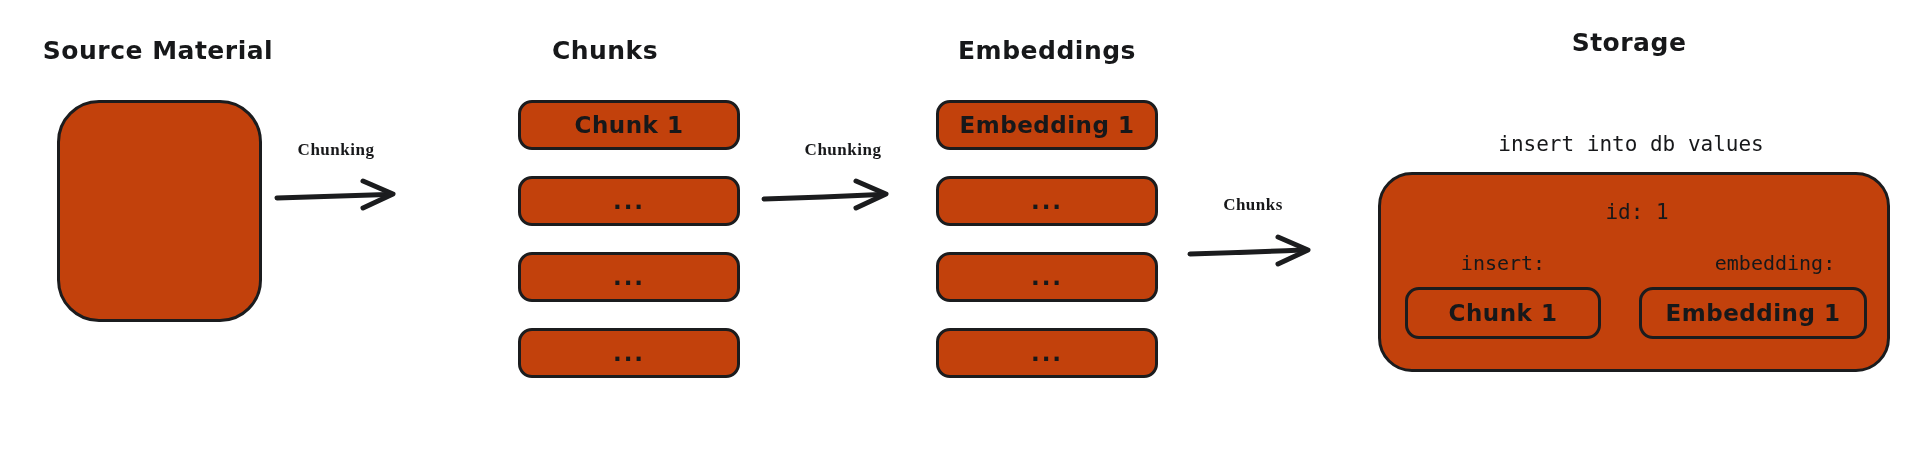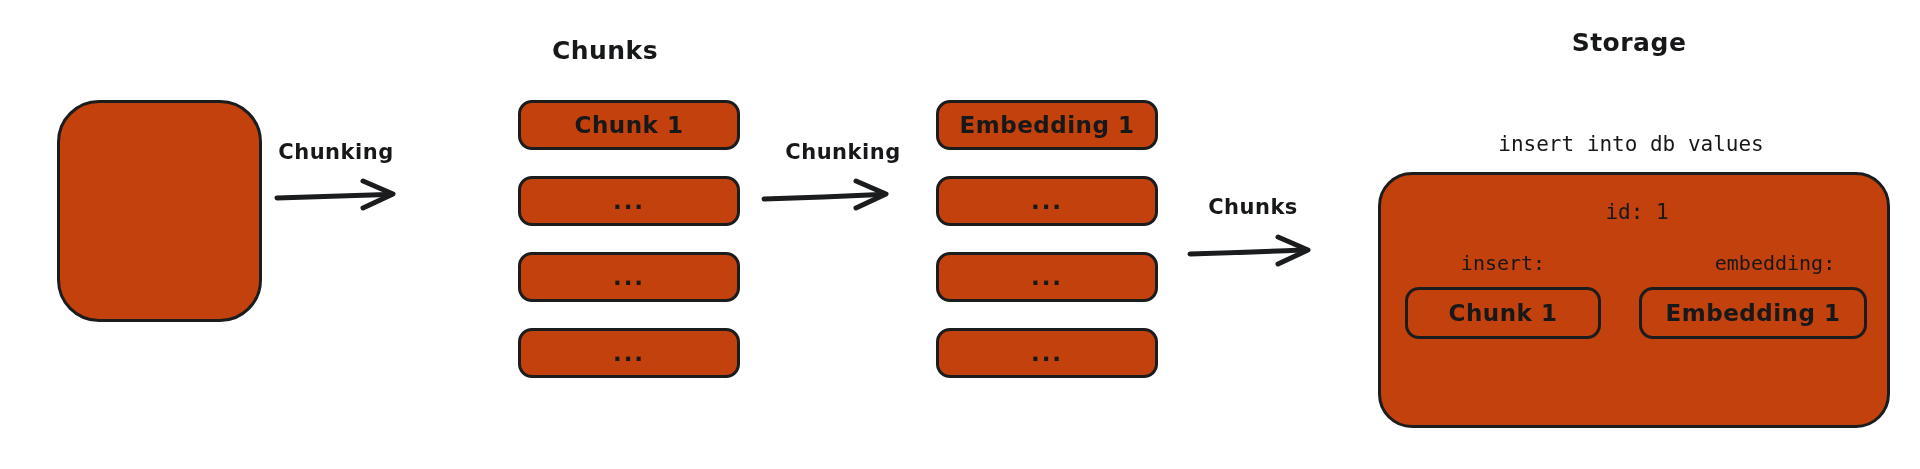--- a/index.html
+++ b/index.html
@@ -36,23 +36,24 @@
   .col-title {
     position: absolute;
     font-size: 25px;
     text-align: center;
     white-space: nowrap;
     transform: translateX(-50%);
   }
 
   .arrow-label {
     position: absolute;
-    font-size: 21px;
+    font-size: 17px;
     white-space: nowrap;
     transform: translateX(-50%);
+    font-family: Liberation Serif, serif;
   }
 
   
   .rbox {
     position: absolute;
     box-sizing: border-box;
     border: 3.4px solid #1b1c1e;
     border-radius: 14px;
     background: #c2410c;
     display: flex;
@@ -102,20 +103,21 @@
     font-size: 20px;
     white-space: nowrap;
     transform: translateX(-50%);
   }
 </style>
 </head>
 <body>
 
 <div id="canvas">
 
+  <div class="col-title hand" style="left:158px; top:36px;">Source Material</div>
 
   <div class="rbox big" style="left:57px; top:100px; width:205px; height:222px;">
     <span class="box-label hand"></span>
   </div>
 
   <div class="arrow-label hand" style="left:336px; top:140px;">Chunking</div>
 
   <div class="arrow" style="left:275px; top:178px;">
     <svg width="130" height="32" viewBox="0 0 130 32">
       <path d="M2 20 Q 60 18.2 112 16.4" stroke="#1b1c1e" stroke-width="5" fill="none" stroke-linecap="round"></path>
@@ -140,20 +142,21 @@
 
   <div class="arrow-label hand" style="left:843px; top:140px;">Chunking</div>
 
   <div class="arrow" style="left:762px; top:178px;">
     <svg width="145" height="32" viewBox="0 0 145 32">
       <path d="M2 21 Q 62 19 118 16.5" stroke="#1b1c1e" stroke-width="5" fill="none" stroke-linecap="round"></path>
       <path d="M94 3 L124 16 L94 30" stroke="#1b1c1e" stroke-width="5" fill="none" stroke-linecap="round" stroke-linejoin="round"></path>
     </svg>
   </div>
 
+  <div class="col-title hand" style="left:1047px; top:36px;">Embeddings</div>
 
   <div class="rbox" style="left:936px; top:100px; width:222px; height:50px;">
     <span class="box-label hand">Embedding 1</span>
   </div>
   <div class="rbox" style="left:936px; top:176px; width:222px; height:50px;">
     <span class="box-label hand ellipsis">...</span>
   </div>
   <div class="rbox" style="left:936px; top:252px; width:222px; height:50px;">
     <span class="box-label hand ellipsis">...</span>
   </div>
@@ -167,21 +170,21 @@
     <svg width="140" height="32" viewBox="0 0 140 32">
       <path d="M2 21 Q 58 19.5 114 17" stroke="#1b1c1e" stroke-width="5" fill="none" stroke-linecap="round"></path>
       <path d="M90 4 L120 17 L90 31" stroke="#1b1c1e" stroke-width="5" fill="none" stroke-linecap="round" stroke-linejoin="round"></path>
     </svg>
   </div>
 
   <div class="col-title hand" style="left:1629px; top:28px;">Storage</div>
 
   <div class="storage-caption mono" style="left:1631px; top:132px;">insert into db values</div>
 
-  <div class="rbox storage-outer" style="left:1378px; top:172px; width:512px; height:256px;">
+  <div class="rbox storage-outer" style="left:1378px; top:172px; width:512px; height:200px;">
 
     <div class="storage-id mono" style="left:256px; top:25px;">id: 1</div>
 
     <div class="field-label mono" style="left:122px; top:76px;">insert:</div>
 
     <div class="field-label mono" style="left:394px; top:76px;">embedding:</div>
 
     <div class="rbox" style="left:24px; top:112px; width:196px; height:52px;">
       <span class="box-label hand">Chunk 1</span>
     </div>

